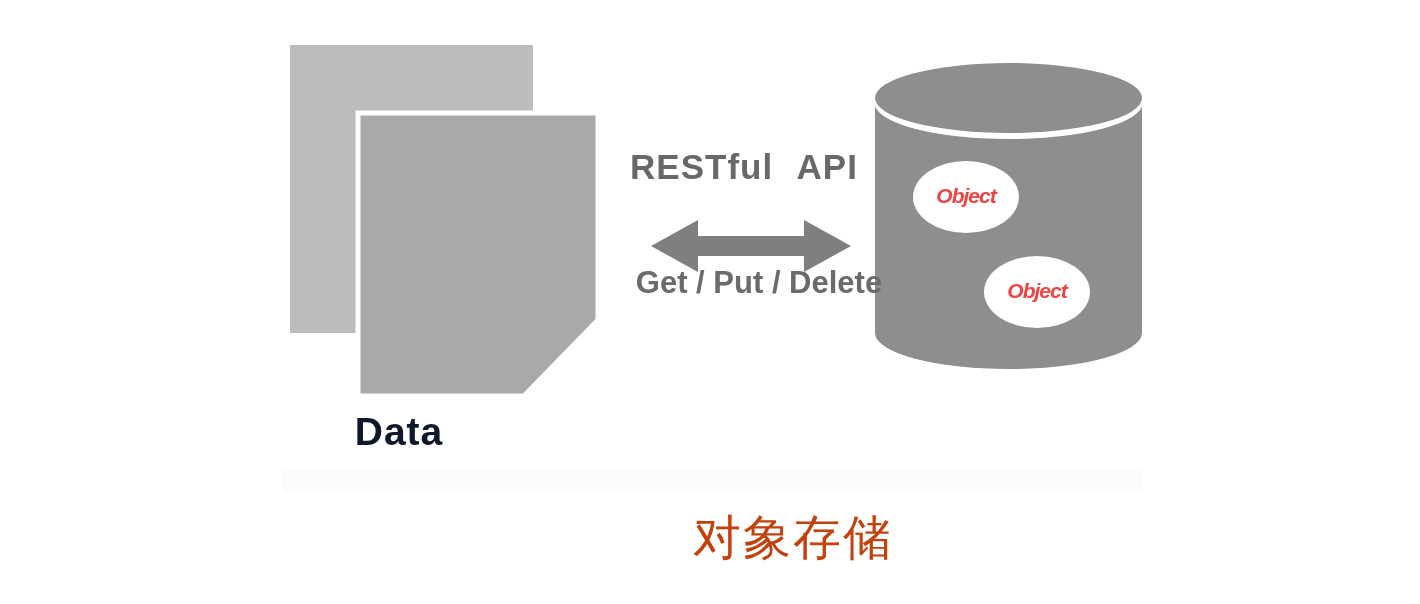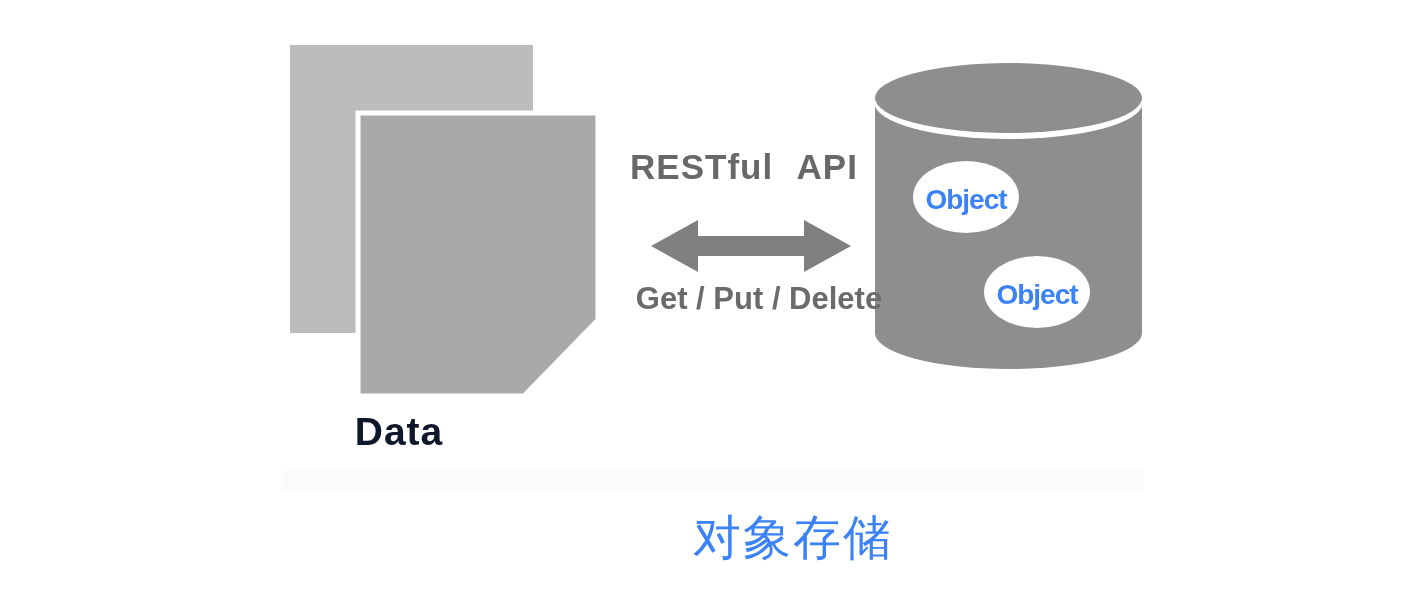--- a/index.html
+++ b/index.html
@@ -58,42 +58,43 @@
     top: 147px;
     width: 300px;
     font-size: 35px;
     font-weight: 700;
     color: #686868;
     letter-spacing: 1px;
     word-spacing: 14px;
   }
   .api-ops {
     left: 609px;
-    top: 281px;
+    top: 265px;
     width: 300px;
     font-size: 31px;
     font-weight: 600;
     color: #6b6b6b;
   }
   .object-label {
     width: 110px;
-    font-size: 28px;
+    font-size: 21px;
     font-weight: 700;
-    color: #3b82f6;
+    color: #ef4444;
     letter-spacing: -1px;
+    font-style: italic;
   }
   .object-label.obj1 { left: 911px; top: 184px; }
   .object-label.obj2 { left: 982px; top: 279px; }
   .caption {
     left: 593px;
     top: 506px;
     width: 400px;
     font-size: 48px;
     font-weight: 400;
-    color: #3b82f6;
+    color: #c2410c;
     font-family: Liberation Serif, serif;
     letter-spacing: 2px;
   }
 </style>
 </head>
 <body>
 
 <div class="stage">
 
   <div class="figure-strip"></div>

